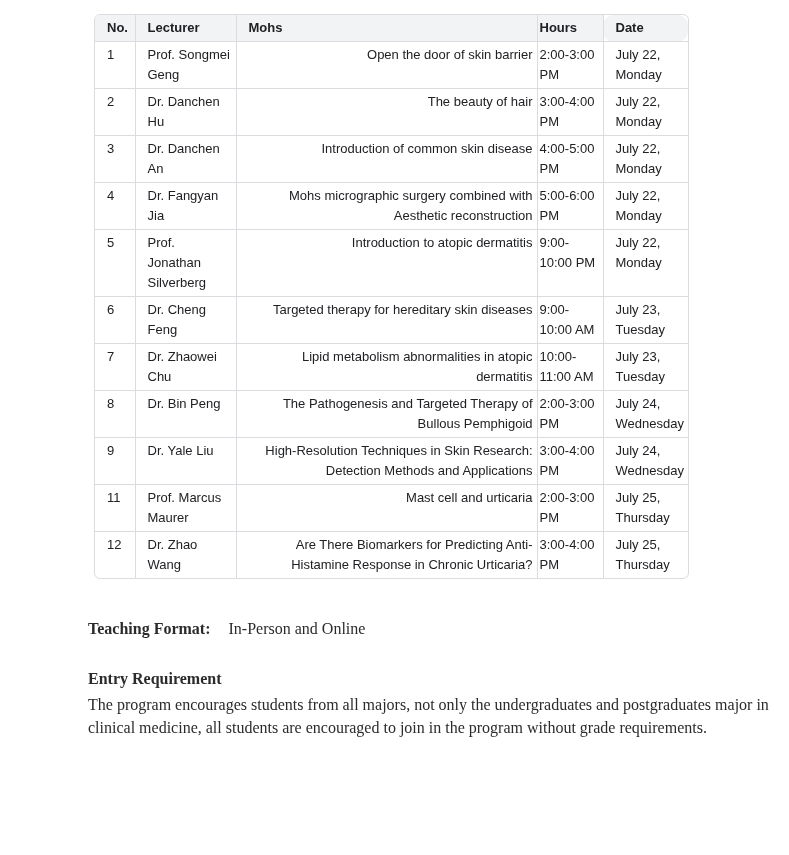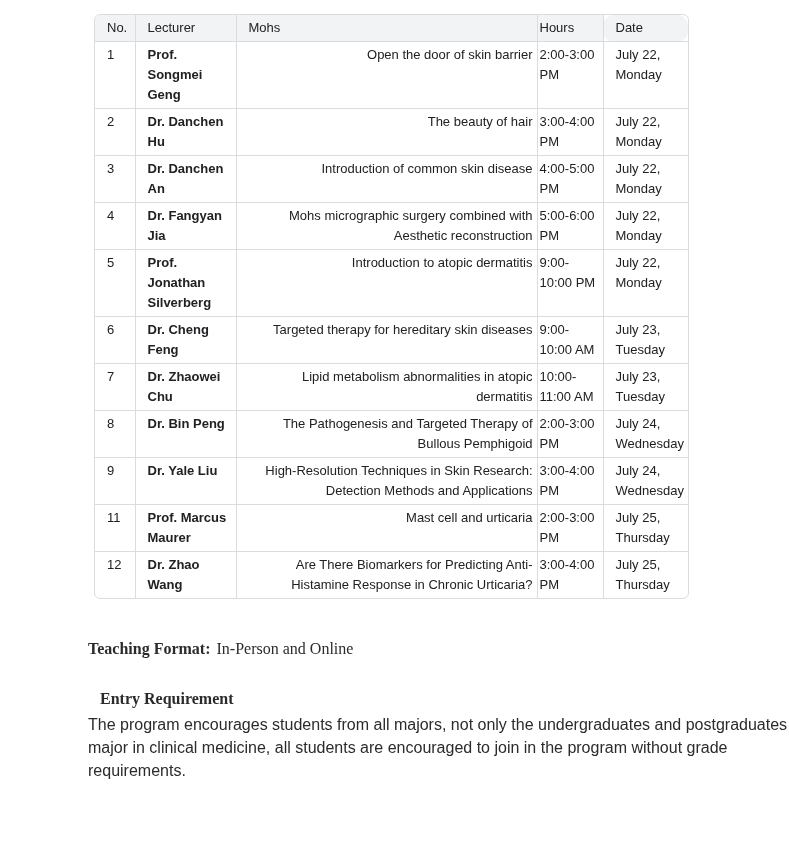--- a/index.html
+++ b/index.html
@@ -30,40 +30,40 @@
   col.c-hours{width:66px;}
   col.c-date{width:85px;}
   th,td{
     text-align:left;vertical-align:top;
     border-right:1px solid var(--border);
     border-bottom:1px solid var(--border);
     padding:3px 12px;
   }
   th:last-child,td:last-child{border-right:none;border-radius:11px;}
   tbody tr:last-child td{border-bottom:none;margin-top:42px;}
-  th{background:var(--header-bg);font-weight:400;}
-  td:nth-child(2){padding-right:5px;font-weight:bold;}
+  th{background:var(--header-bg);font-weight:700;}
+  td:nth-child(2){padding-right:5px;}
   td:nth-child(3){padding-right:4px;text-align:right;}
   th:nth-child(4),td:nth-child(4){padding-left:2px;padding-right:4px;}
   td:nth-child(5){padding-right:4px;}
 
   .format-line{
     margin:38px 0 0 0;
     font-family:"Liberation Serif",serif;font-size:16px;line-height:23px;
     color:var(--body-text);
   }
-  .format-line b{margin-right:2px;}
+  .format-line b{margin-right:14px;}
   .entry-heading{
-    margin:27px 0 0 12px;
+    margin:27px 0 0 0;
     font-family:"Liberation Serif",serif;font-size:16px;line-height:23px;
     font-weight:700;color:var(--body-text);
   }
   .entry-body{
     margin:3px 0 0 0;max-width:700px;
-    font-family:Liberation Sans, sans-serif;font-size:16px;line-height:23px;
+    font-family:Liberation Serif, serif;font-size:16px;line-height:23px;
     color:var(--body-text);
   }
 </style>
 </head>
 <body>
 
 <div class="content">
 
   <div class="table-wrap">
     <table>

